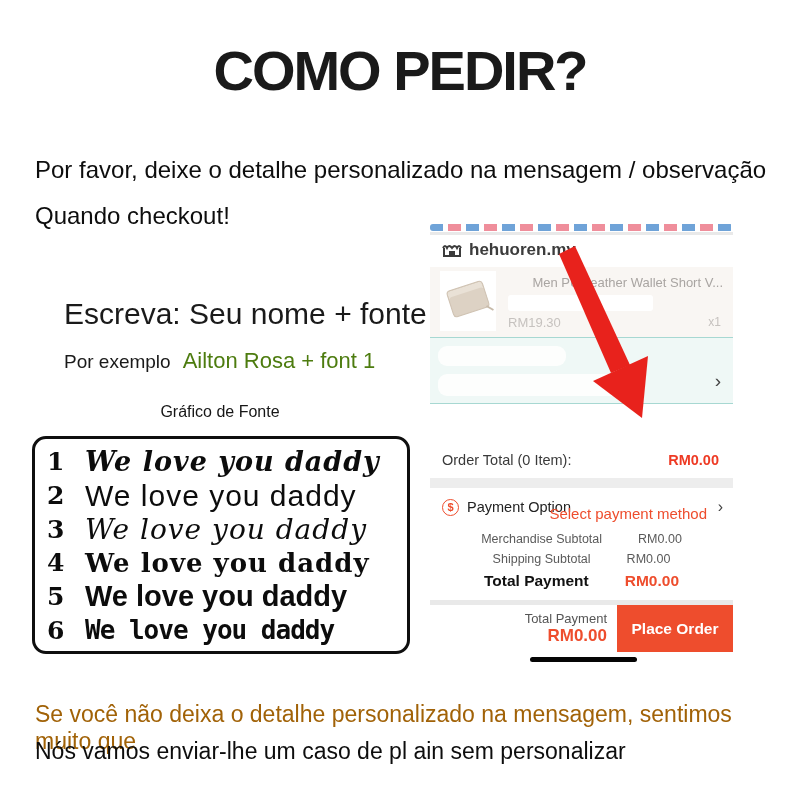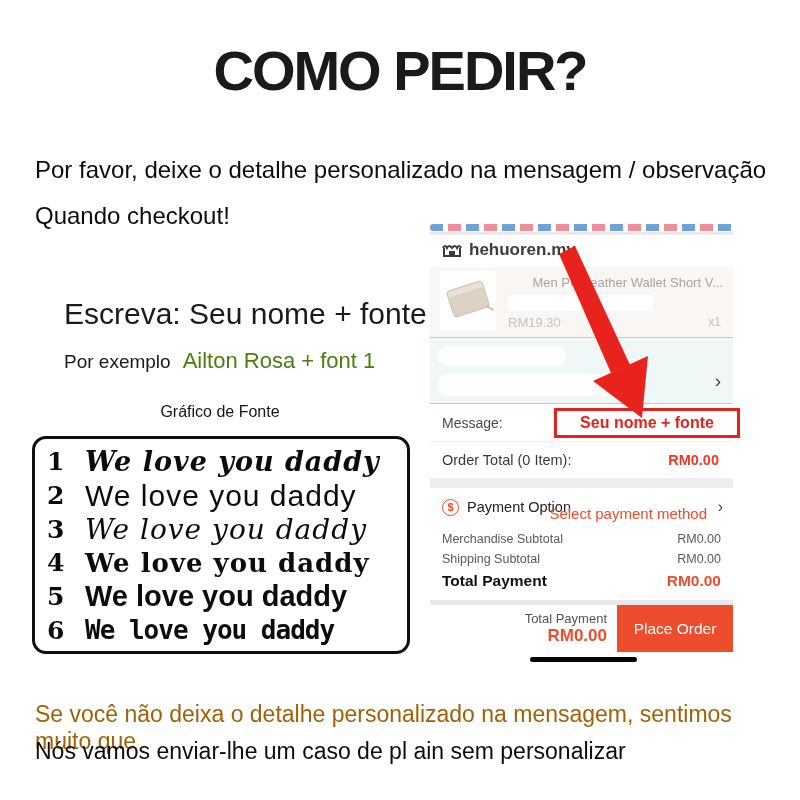--- a/index.html
+++ b/index.html
@@ -57,30 +57,30 @@
   .ordertotal-row { position:absolute; left:0; top:222px; width:303px; height:36px; }
   .ordertotal-label { position:absolute; left:12px; top:10px; font-size:14.5px; color:#3a3a3a; }
   .ordertotal-value { position:absolute; right:14px; top:10px; font-size:14.5px; font-weight:bold; color:#ee3a24; }
   .gray-band-1 { position:absolute; left:0; top:258px; width:303px; height:10px; background:#ededed; }
   .payment-row { position:absolute; left:0; top:268px; width:303px; height:38px; display:flex; align-items:center; }
   .pay-icon { width:17px; height:17px; border:1.8px solid #ee4d2d; border-radius:50%; color:#ee4d2d; font-size:11px; font-weight:bold; display:flex; align-items:center; justify-content:center; margin-left:12px; }
   .pay-label { font-size:14.5px; color:#222; margin-left:8px; }
   .pay-action { position:absolute; right:26px; font-size:15px; color:#ee4d2d;margin-top:13px; }
   .pay-chevron { position:absolute; right:10px; font-size:16px; color:#444; }
   .summary { position:absolute; left:12px; top:312px; width:279px; }
-  .sum-row { display:flex; justify-content:space-between; margin-bottom:6px;gap:36px; }
+  .sum-row { display:flex; justify-content:center; margin-bottom:6px;gap:36px; }
   .sum-label, .sum-value { font-size:12.5px; color:#5a5a5a; }
   .sum-row.total .sum-label { font-size:15.5px; color:#111; font-weight:600; }
   .sum-row.total .sum-value { font-size:15.5px; color:#ee4d2d; font-weight:600; }
   .gray-band-2 { position:absolute; left:0; top:380px; width:303px; height:5px; background:#e9e9e9; }
   .footer-bar { position:absolute; left:0; top:385px; width:303px; height:47px; display:flex; }
   .footer-left { flex:1; display:flex; flex-direction:column; align-items:flex-end; justify-content:center; padding-right:10px; }
   .footer-total-label { font-size:13px; color:#555; }
   .footer-total-value { font-size:17px; font-weight:bold; color:#ee4d2d; }
-  .place-order-btn { width:116px; height:47px; background:#ee4d2d; color:#fff; font-size:15.5px; font-weight:normal; display:flex; align-items:center; justify-content:center; border:none; cursor:pointer; font-family:"Liberation Sans", sans-serif; }
+  .place-order-btn { width:116px; height:47px; background:#ee4d2d; color:#fff; font-size:15.5px; font-weight:bold; display:flex; align-items:center; justify-content:center; border:none; cursor:pointer; font-family:"Liberation Sans", sans-serif; }
   .home-bar { position:absolute; left:100px; top:437px; width:107px; height:5px; background:#050505; border-radius:3px; }
   .arrow-svg { position:absolute; left:0; top:0; width:303px; height:456px; pointer-events:none; z-index:5; }
 </style>
 </head>
 <body>
 
 <div class="abs page-title">COMO PEDIR?</div>
 
 <div class="abs intro-line1">Por favor, deixe o detalhe personalizado na mensagem / observação</div>
 <div class="abs intro-line2">Quando checkout!</div>
@@ -148,26 +148,20 @@
   <div class="teal-line-1"></div>
 
   <div class="mint-section">
     <div class="mint-pill-1"></div>
     <div class="mint-pill-2"></div>
     <div class="mint-chevron">›</div>
   </div>
 
   <div class="teal-line-2"></div>
 
-  <div class="message-row">
-    <div class="message-label">Message:</div>
-    <div class="message-box">
-      <span class="message-value">Seu nome + fonte</span>
-    </div>
-  </div>
 
   <div class="ordertotal-row">
     <span class="ordertotal-label">Order Total (0 Item):</span>
     <span class="ordertotal-value">RM0.00</span>
   </div>
 
   <div class="gray-band-1"></div>
 
   <div class="payment-row">
     <span class="pay-icon">$</span>

